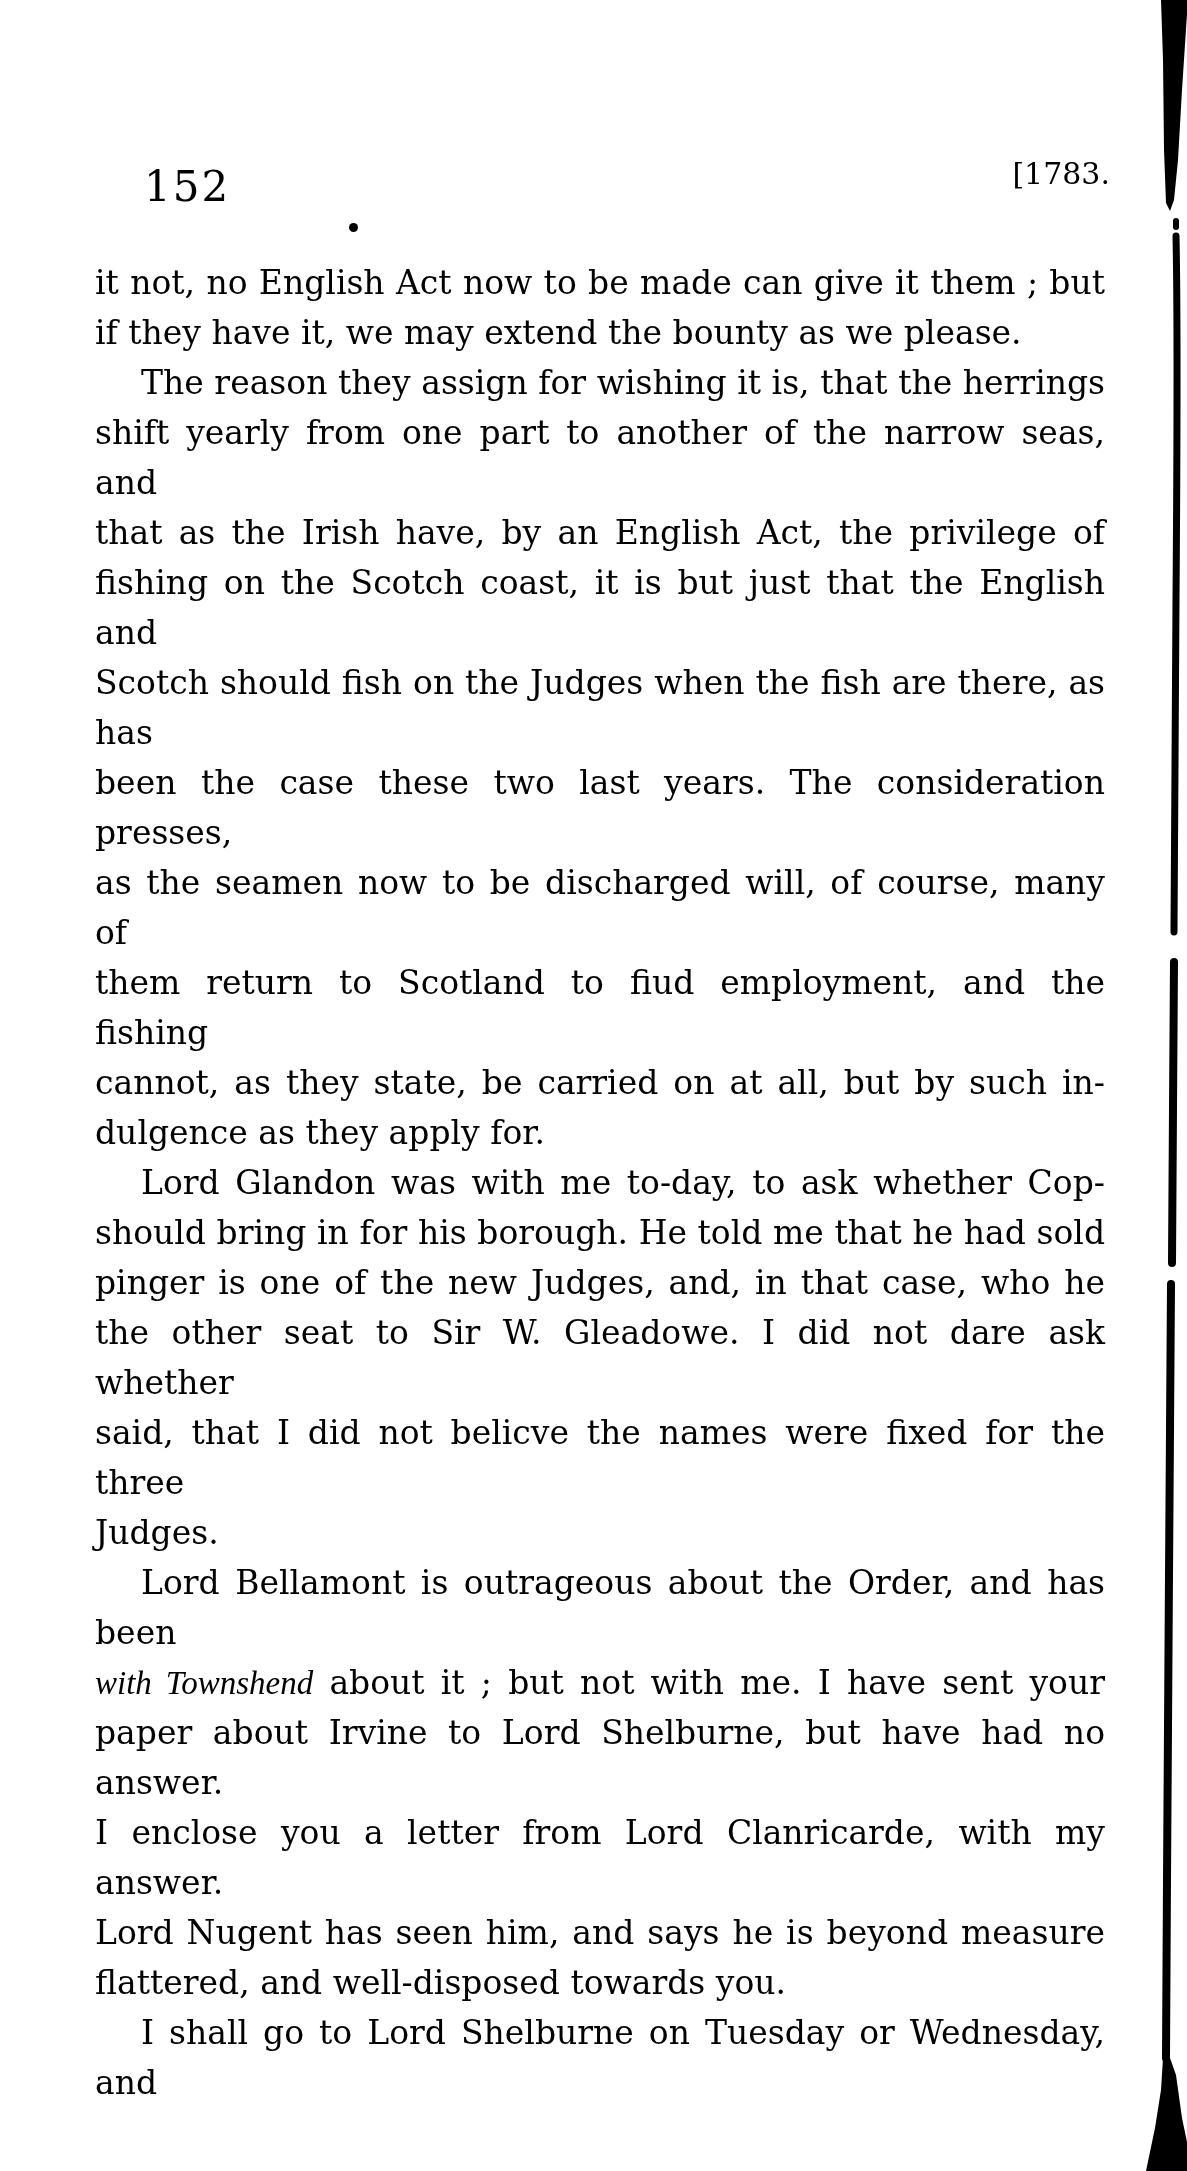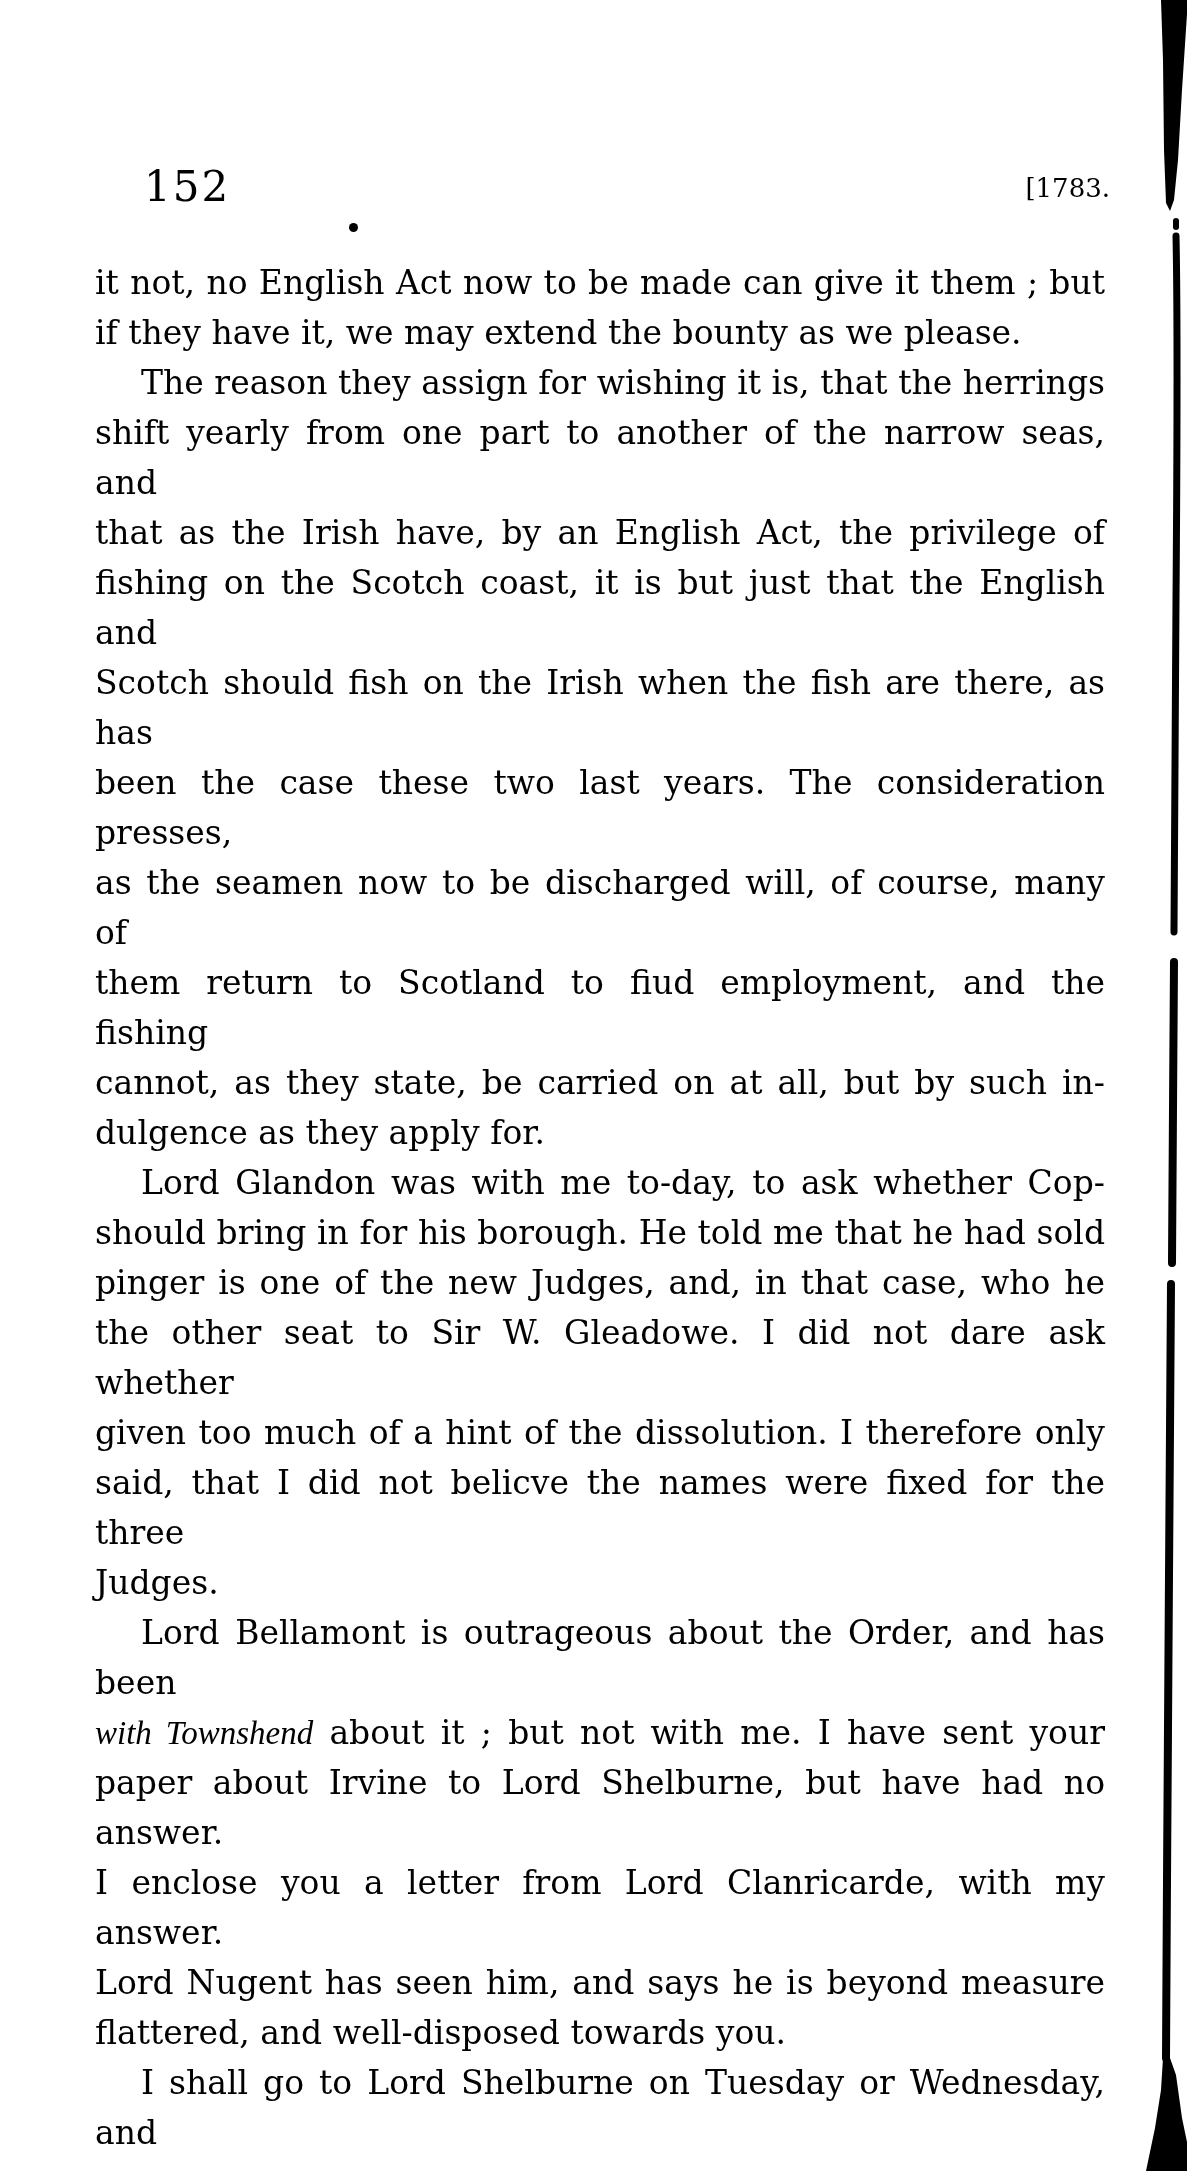--- a/index.html
+++ b/index.html
@@ -32,22 +32,22 @@
     top: 181px;
     font-size: 30px;
     line-height: 1;
     letter-spacing: 4px;
     word-spacing: 8px;
     white-space: nowrap;
   }
   #year {
     position: absolute;
     right: 97px;
-    top: 175px;
-    font-size: 26px;
+    top: 159px;
+    font-size: 30px;
     line-height: 1;
     white-space: nowrap;
   }
   #stray-dot {
     position: absolute;
     left: 349px;
     top: 223px;
     width: 9px;
     height: 9px;
     border-radius: 50%;
@@ -96,31 +96,30 @@
   <div id="year">[1783.</div>
   <div id="stray-dot"></div>
 
   <div id="text-block">
       <div class="line">it not, no English Act now to be made can give it them ; but</div>
       <div class="line para-end">if they have it, we may extend the bounty as we please.</div>
       <div class="line indent">The reason they assign for wishing it is, that the herrings</div>
       <div class="line">shift yearly from one part to another of the narrow seas, and</div>
       <div class="line">that as the Irish have, by an English Act, the privilege of</div>
       <div class="line">fishing on the Scotch coast, it is but just that the English and</div>
-      <div class="line">Scotch should fish on the Irish when the fish are there, as has</div>
+      <div class="line">Scotch should fish on the Judges when the fish are there, as has</div>
       <div class="line">been the case these two last years.  The consideration presses,</div>
       <div class="line">as the seamen now to be discharged will, of course, many of</div>
       <div class="line">them return to Scotland to fiud employment, and the fishing</div>
       <div class="line">cannot, as they state, be carried on at all, but by such in-</div>
       <div class="line para-end">dulgence as they apply for.</div>
       <div class="line indent">Lord Glandon was with me to-day, to ask whether Cop-</div>
       <div class="line">should bring in for his borough.  He told me that he had sold</div>
       <div class="line">pinger is one of the new Judges, and, in that case, who he</div>
       <div class="line">the other seat to Sir W. Gleadowe.  I did not dare ask whether</div>
-      <div class="line">given too much of a hint of the dissolution.  I therefore only</div>
       <div class="line">said, that I did not belicve the names were fixed for the three</div>
       <div class="line para-end">Judges.</div>
       <div class="line indent">Lord Bellamont is outrageous about the Order, and has been</div>
       <div class="line"><span class="italic">with Townshend</span><span> about it ; but not with me.  I have sent your</span></div>
       <div class="line">paper about Irvine to Lord Shelburne, but have had no answer.</div>
       <div class="line">I enclose you a letter from Lord Clanricarde, with my answer.</div>
       <div class="line">Lord Nugent has seen him, and says he is beyond measure</div>
       <div class="line para-end">flattered, and well-disposed towards you.</div>
       <div class="line indent">I shall go to Lord Shelburne on Tuesday or Wednesday, and</div>
     </div>

